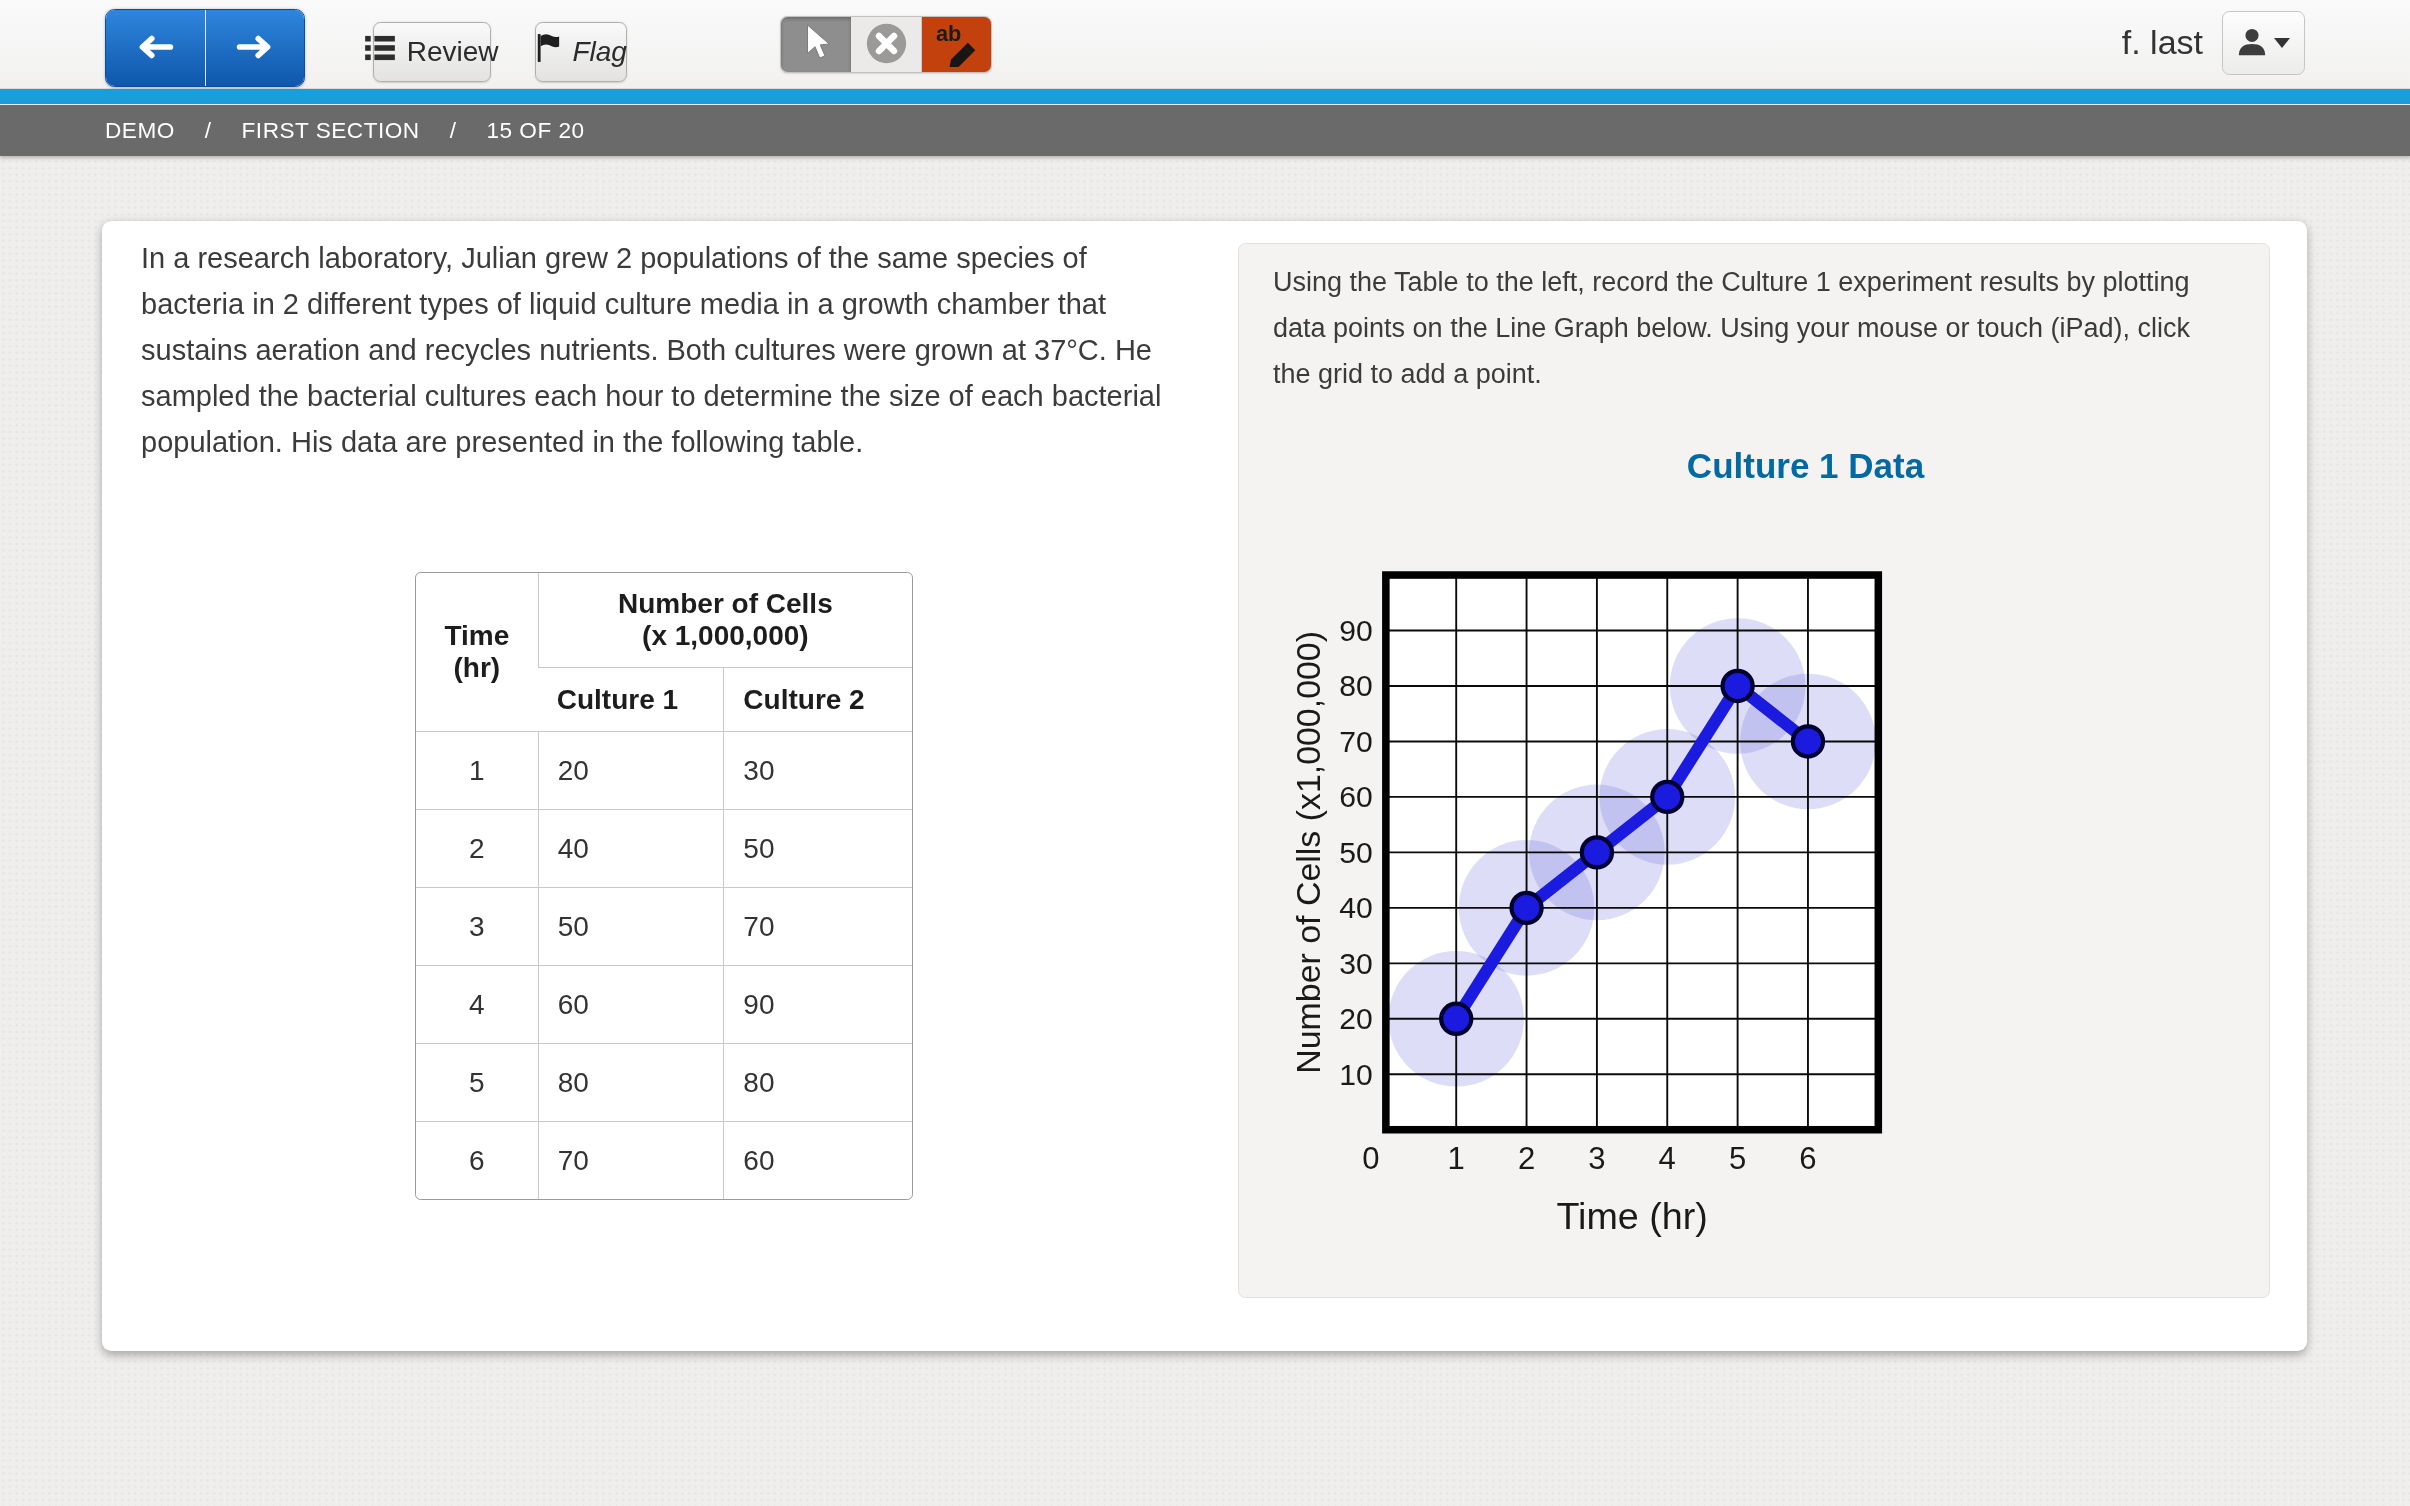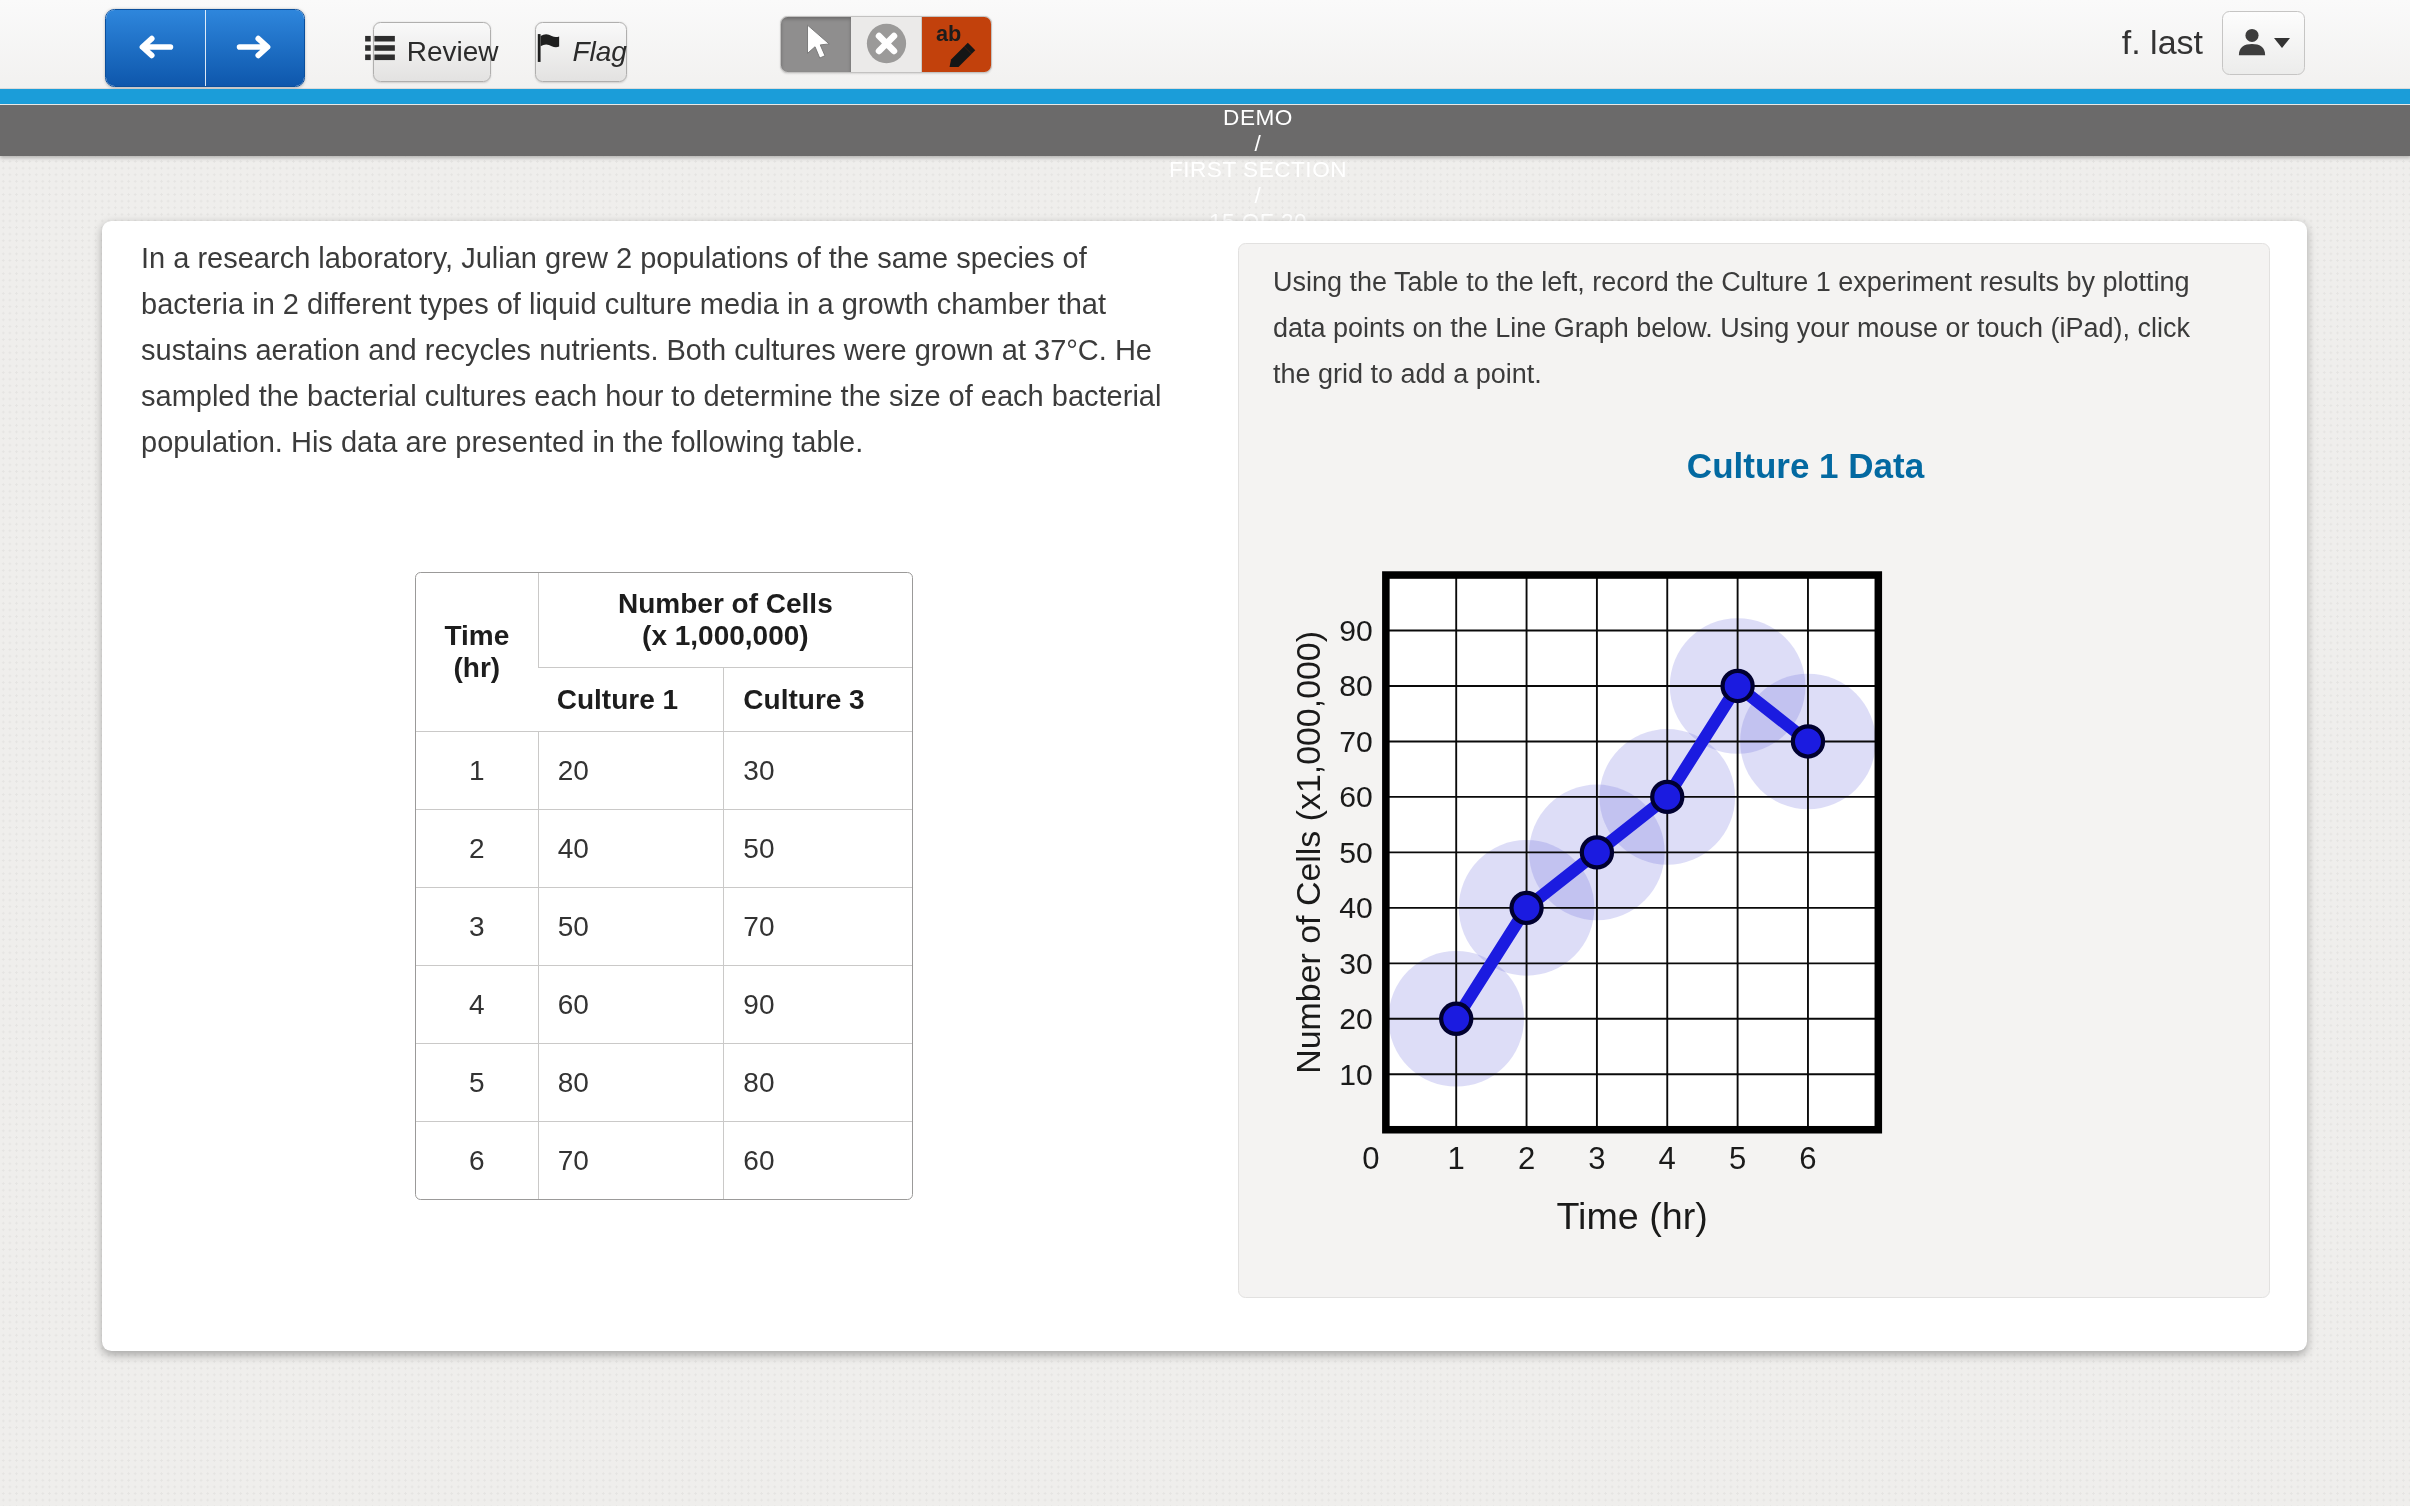--- a/index.html
+++ b/index.html
@@ -64,21 +64,21 @@
   }
   .caret-down {
     width:0; height:0; border-left:8.5px solid transparent;
     border-right:8.5px solid transparent; border-top:10.4px solid #333;
   }
   
   .stripe { position:absolute; left:0; top:89px; width:2411px; height:15px; background:#1b9dd9; }
   .crumbbar {
     position:absolute; left:0; top:105px; width:2411px; height:51px;
     background:#6b6a6a; display:flex; align-items:center;
-    padding-left:105px; box-shadow:0 1.9px 3.8px rgba(0,0,0,.25);flex-direction:column;
+    padding-left:105px; box-shadow:0 1.9px 3.8px rgba(0,0,0,.25);
   }
   .crumbbar span { color:#fff; font-size:22.6px; letter-spacing:0.5px; }
   .crumb-sep { margin:0 30px; }
   
   .card {
     position:absolute; left:102px; top:221px; width:2205px; height:1130px;
     background:#fff; border-radius:9.4px;
     box-shadow:0 3.8px 9.4px rgba(0,0,0,.3);
   }
   .stimulus {
@@ -233,21 +233,21 @@
       <div>Time</div>
       <div>(hr)</div>
     </th>
     <th class="hd" colspan="2">
       <div>Number of Cells</div>
       <div>(x 1,000,000)</div>
     </th>
   </tr>
   <tr class="h2">
     <th class="subhd">Culture 1</th>
-    <th class="subhd">Culture 3</th>
+    <th class="subhd">Culture 2</th>
   </tr>
   </tbody>
     <tbody id="table-body">
       <tr>
         <td class="timecell">1</td>
         <td class="valcell">20</td>
         <td class="valcell">30</td>
       </tr>
       <tr>
         <td class="timecell">2</td>

